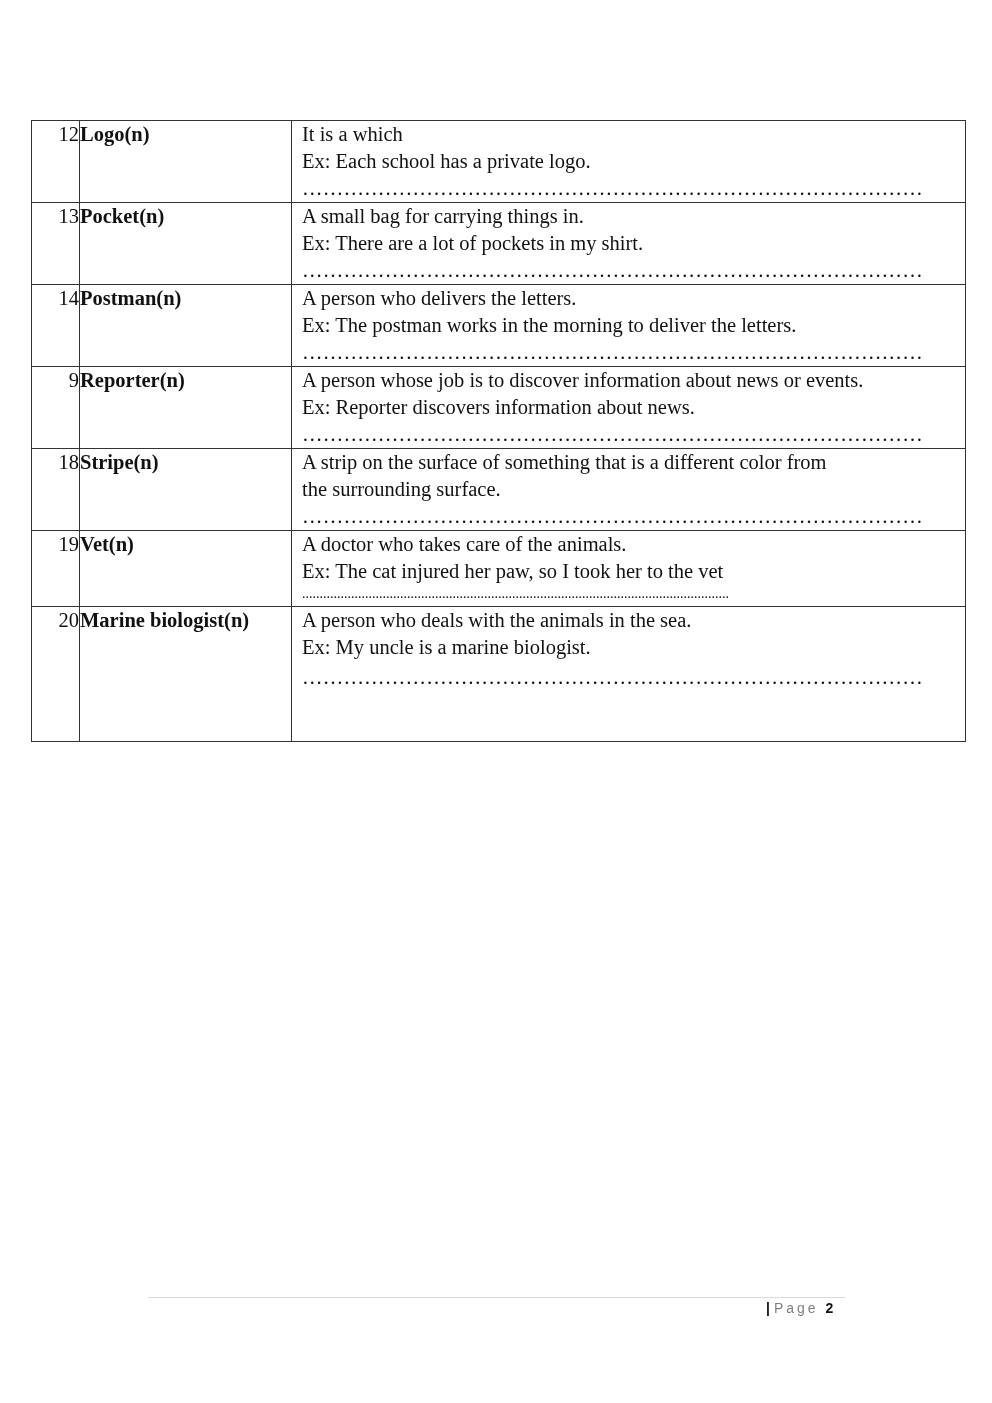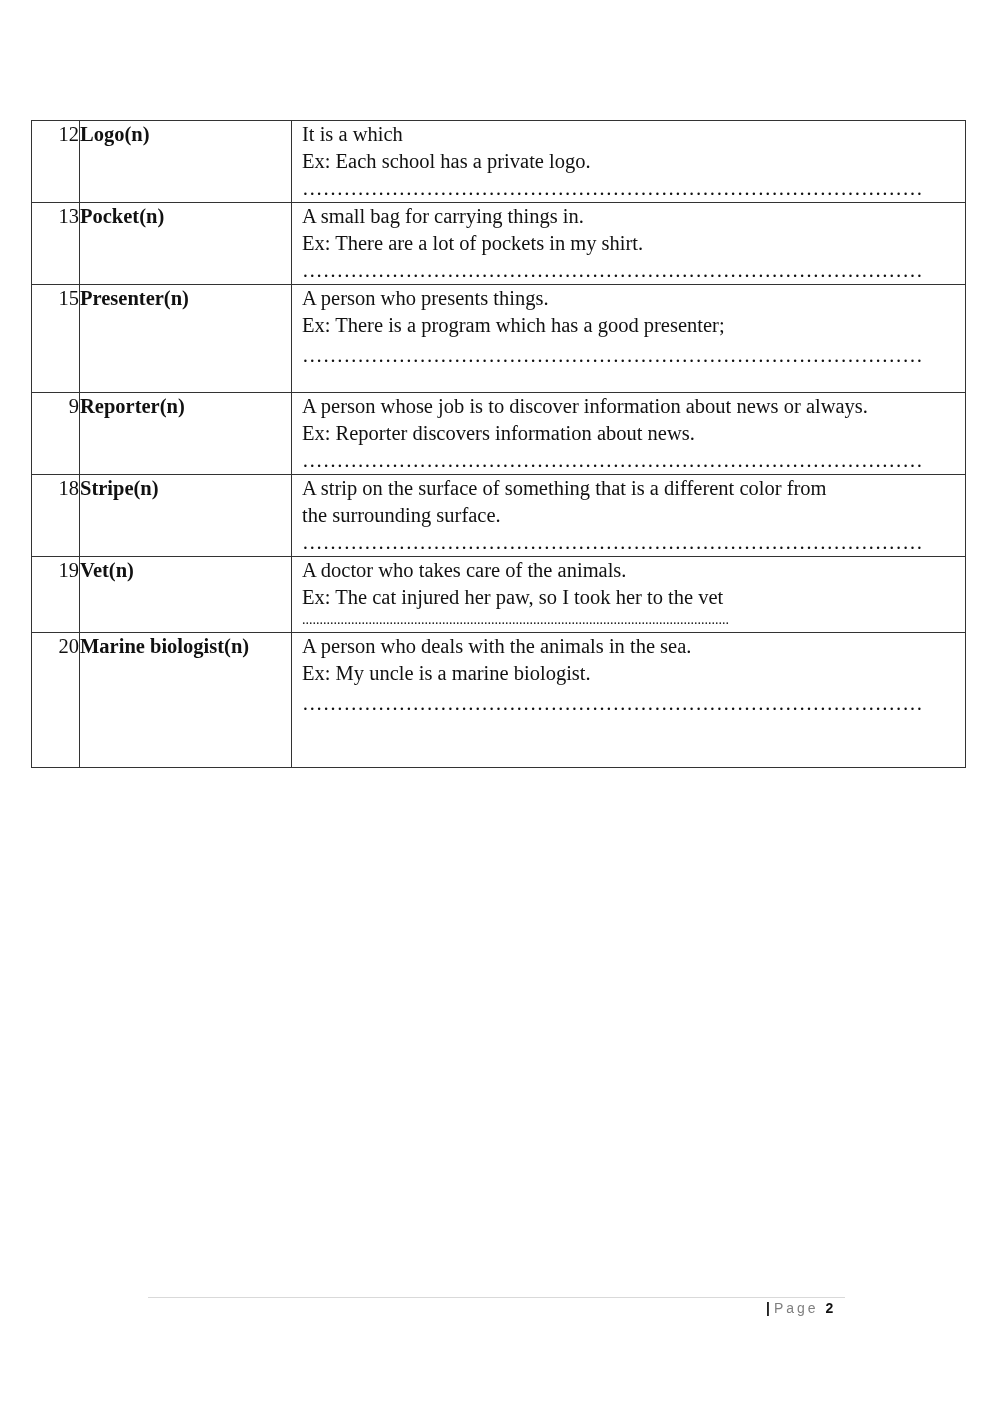--- a/index.html
+++ b/index.html
@@ -35,36 +35,36 @@
     <tr style="height:81px">
       <td class="num">13</td>
       <td class="word">Pocket(n)</td>
       <td class="def">
         <div>A small bag for carrying things in.</div>
         <div>Ex: There are a lot of pockets in my shirt.</div>
         <div class="dots">………………………………………………………………………………</div>
       </td>
     </tr>
 
-
-    <tr style="height:108px">
-      <td class="num">15</td>
-      <td class="word">Presenter(n)</td>
+    <tr style="height:81px">
+      <td class="num">14</td>
+      <td class="word">Postman(n)</td>
       <td class="def">
-        <div>A person who presents things.</div>
-        <div>Ex: There is a program which has a good presenter;</div>
-        <div class="dots" style="margin-top:3px">………………………………………………………………………………</div>
+        <div>A person who delivers the letters.</div>
+        <div>Ex: The postman works in the morning to deliver the letters.</div>
+        <div class="dots">………………………………………………………………………………</div>
       </td>
     </tr>
+
 
     <tr style="height:81px">
       <td class="num">9</td>
       <td class="word">Reporter(n)</td>
       <td class="def">
-        <div>A person whose job is to discover information about news or always.</div>
+        <div>A person whose job is to discover information about news or events.</div>
         <div>Ex: Reporter discovers information about news.</div>
         <div class="dots">………………………………………………………………………………</div>
       </td>
     </tr>
 
 
     <tr style="height:81px">
       <td class="num">18</td>
       <td class="word">Stripe(n)</td>
       <td class="def">

